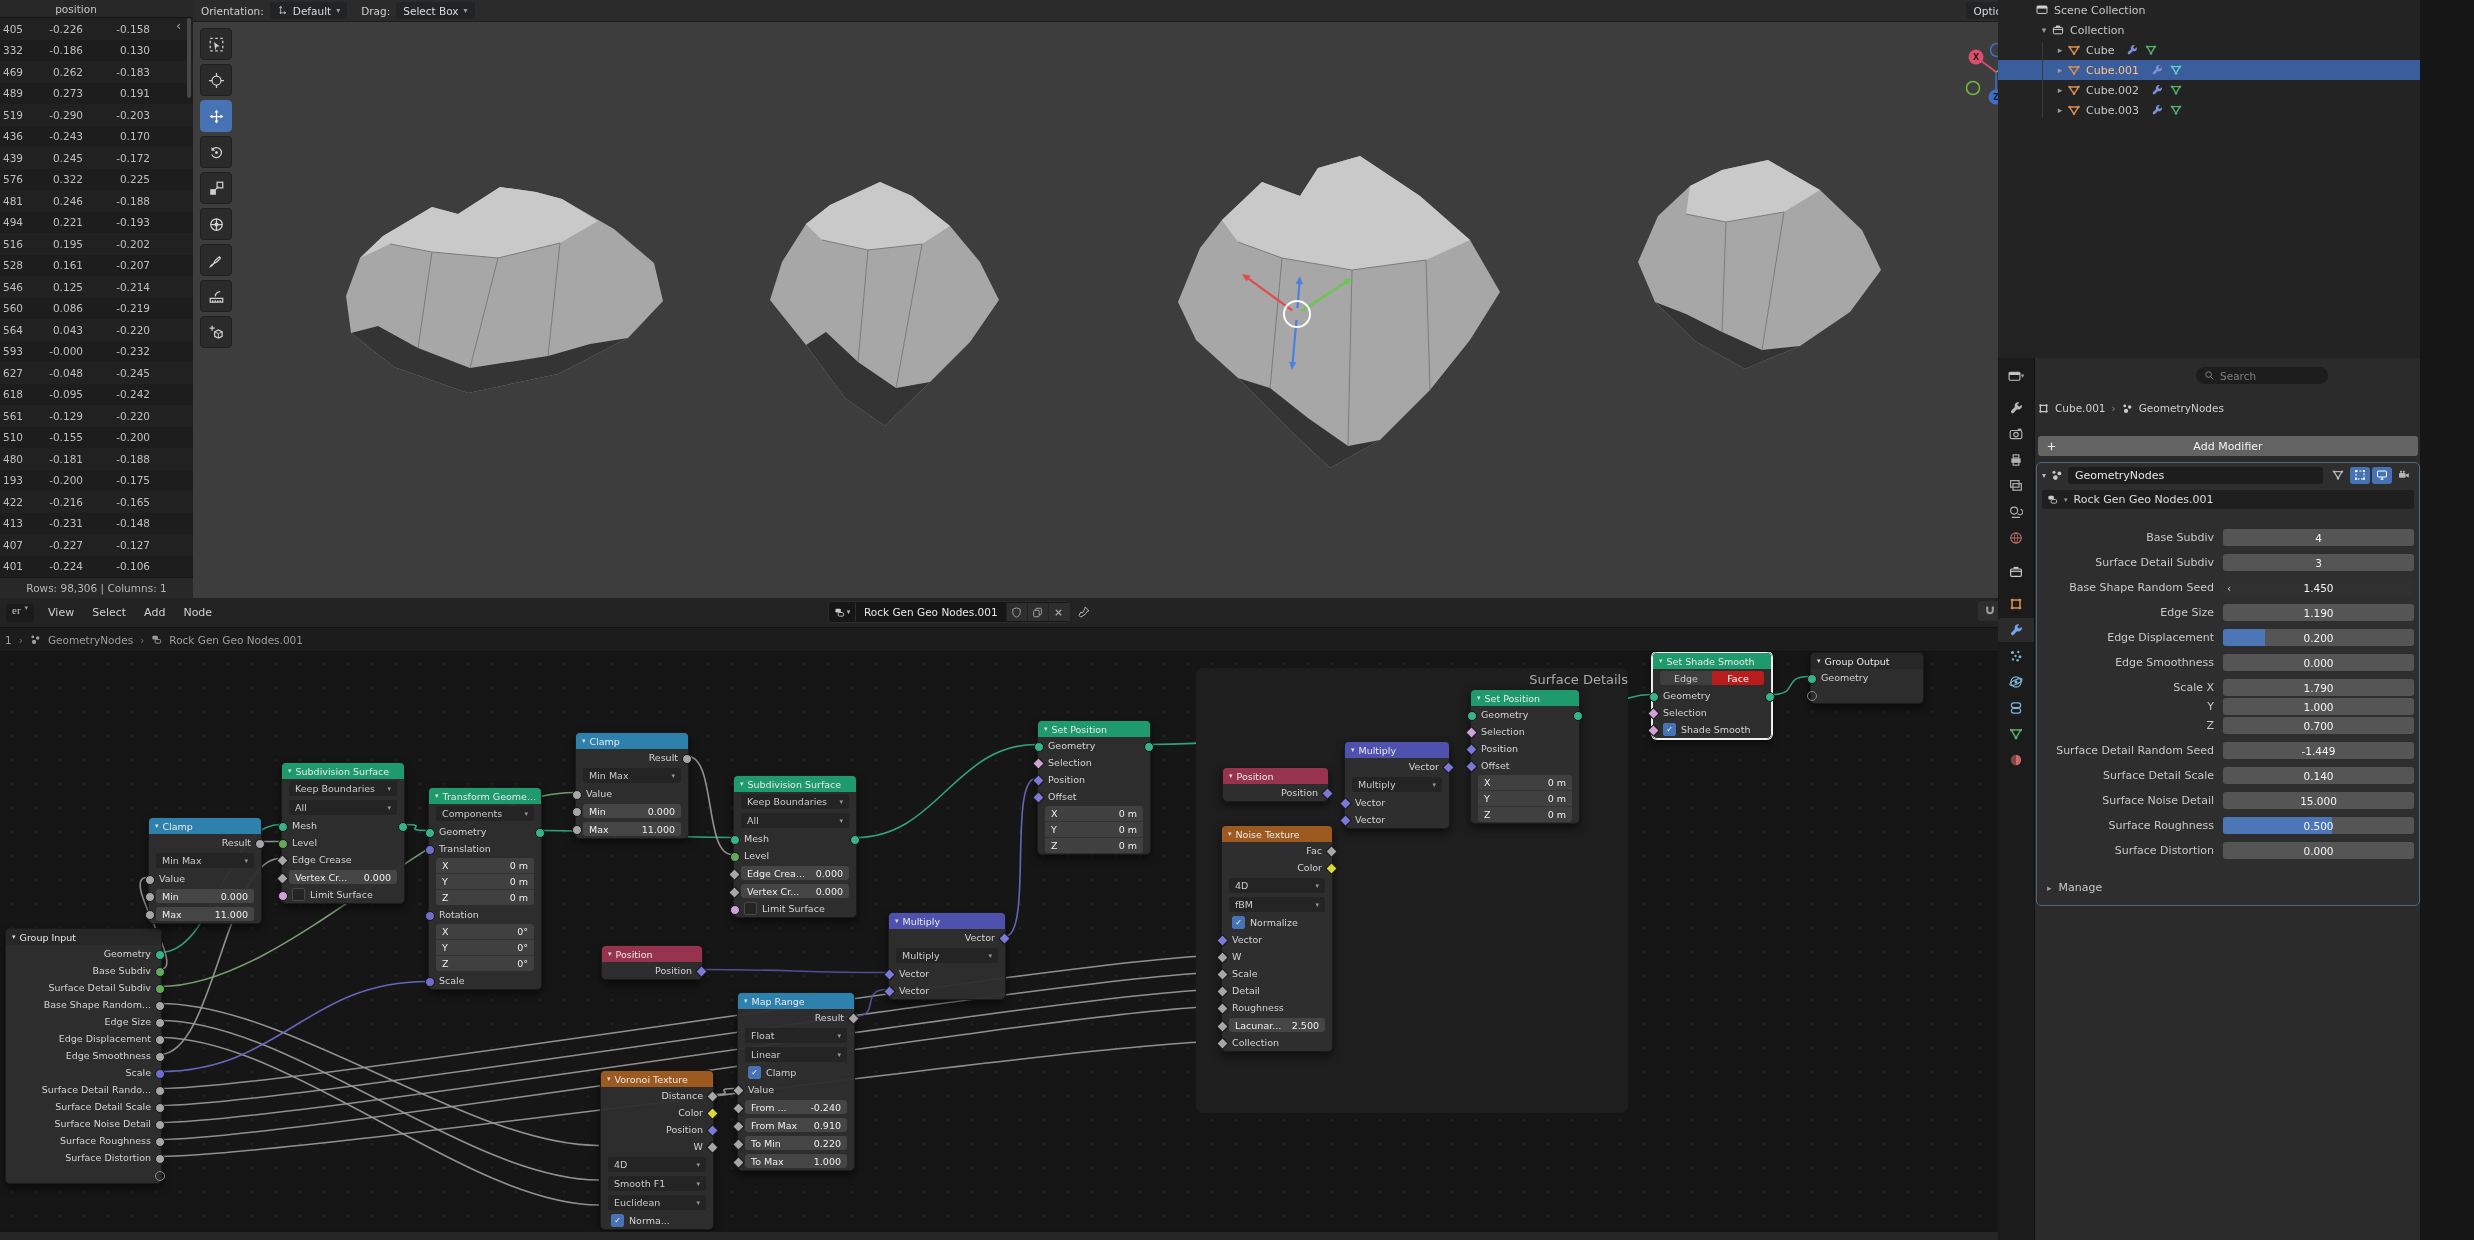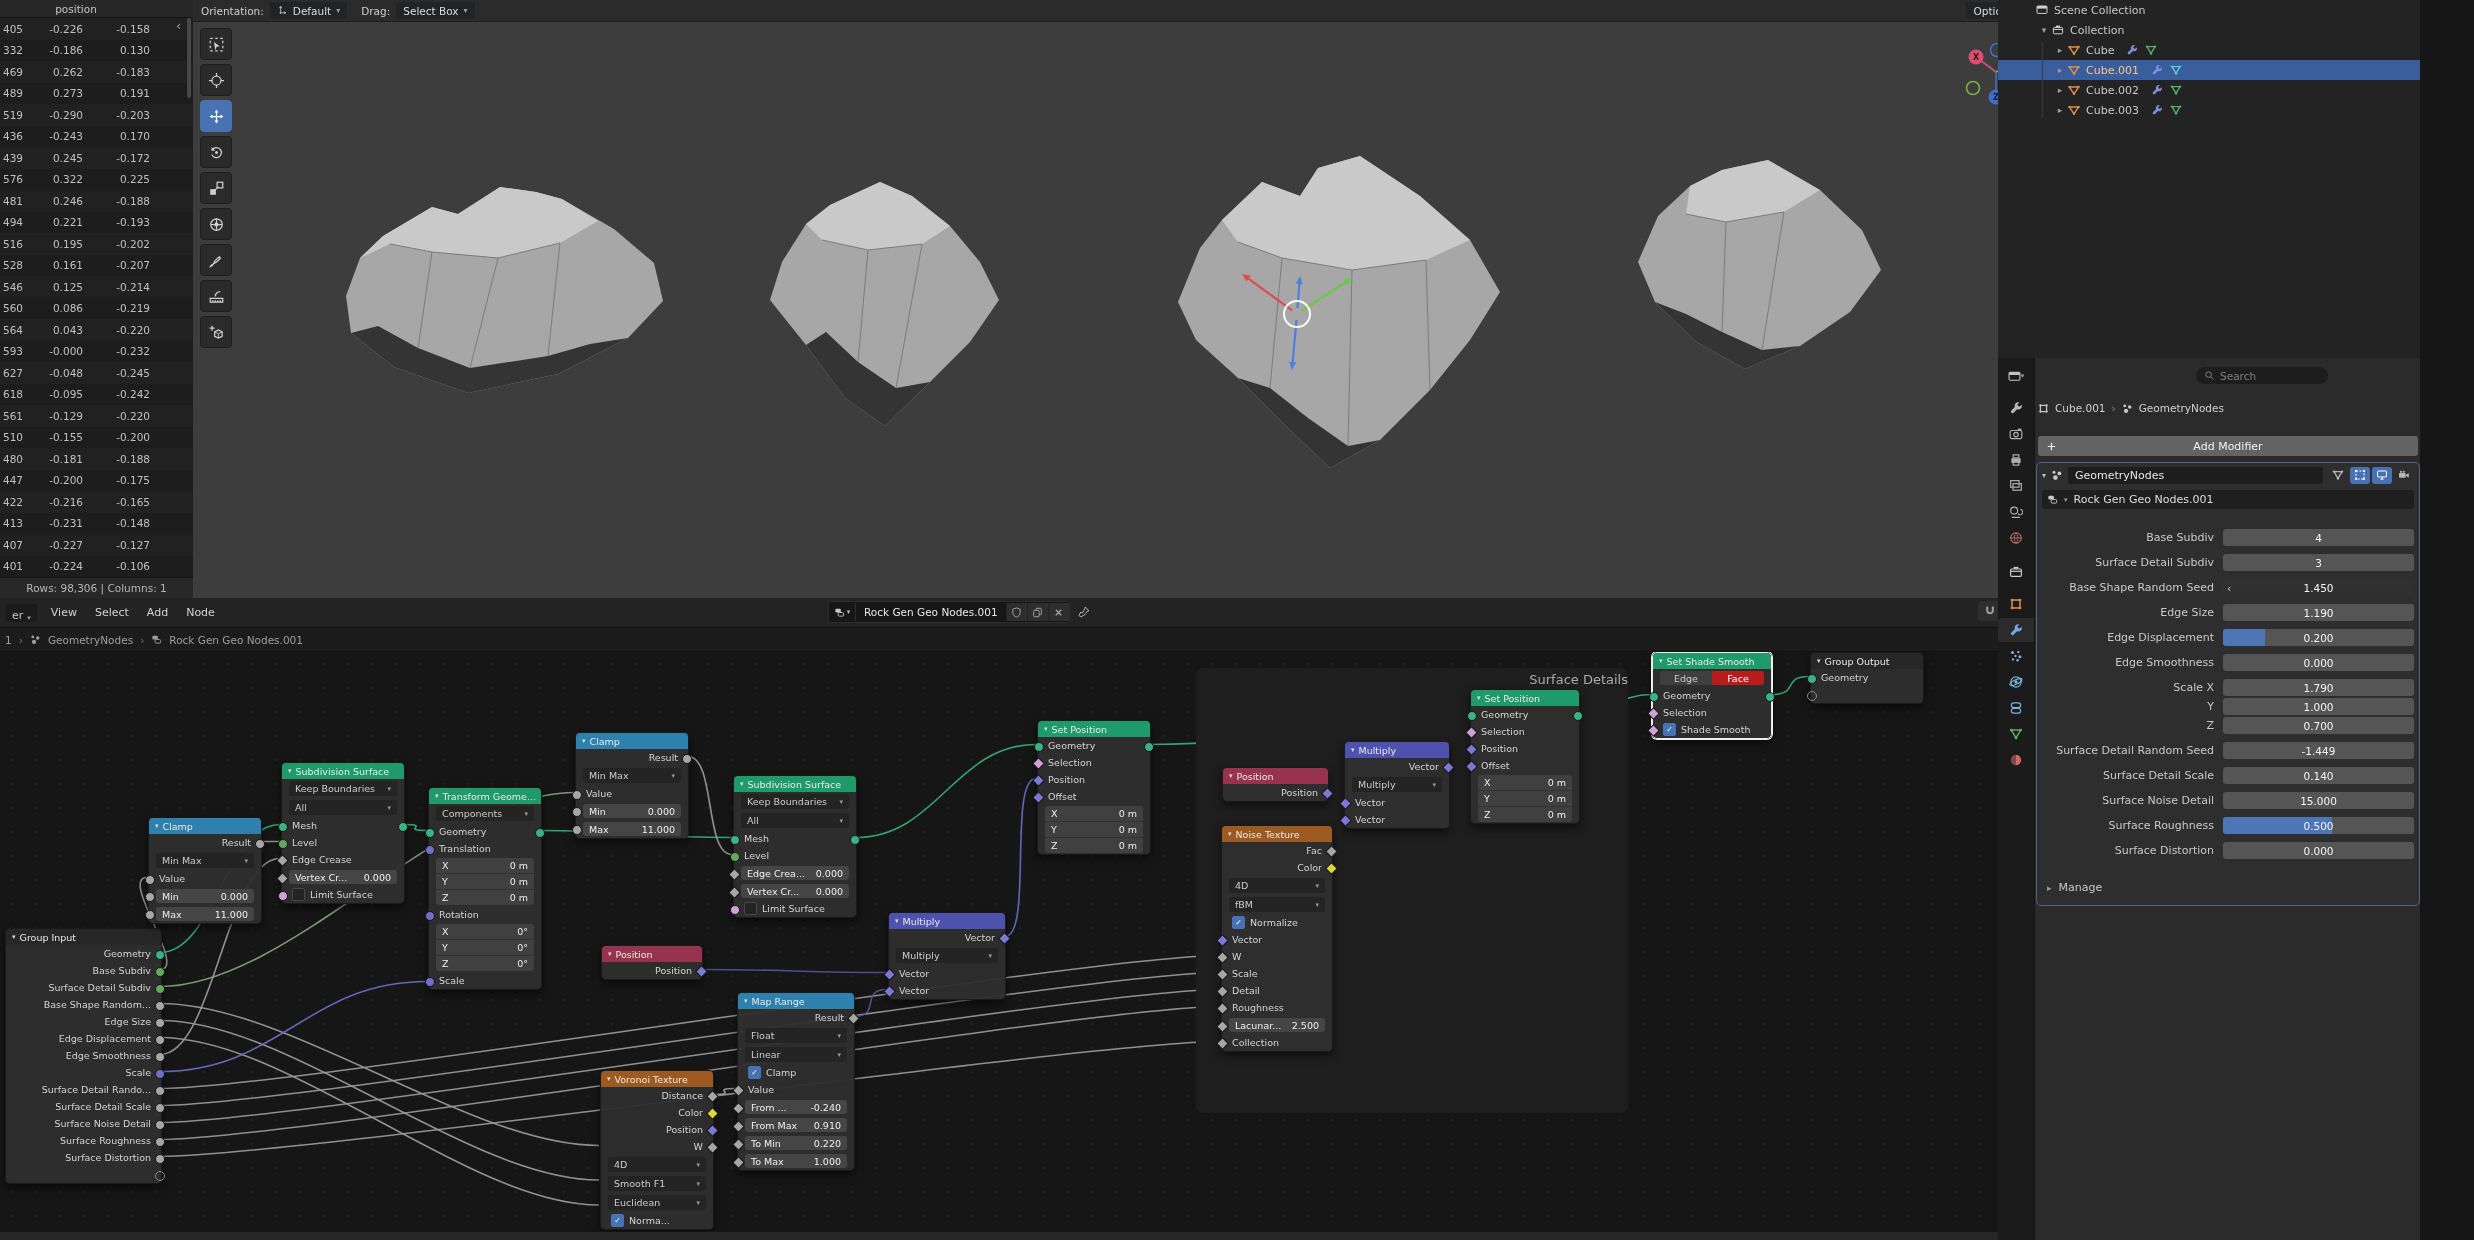--- a/index.html
+++ b/index.html
@@ -31,21 +31,21 @@
   .vp-tool{width:30px;height:30px;background:#2b2b2b;border:1px solid #1f1f1f;border-radius:4px;
            display:flex;align-items:center;justify-content:center;color:#cfcfcf;}
   .vp-tool.active{background:#4772b3;border-color:#4772b3;color:#fff;}
   .nav-btn{position:absolute;width:24px;height:24px;border-radius:50%;background:#333333cc;color:#d8d8d8;
            display:flex;align-items:center;justify-content:center;}
   .vp-collapse{position:absolute;color:#9f9f9f;font-size:13px;}
   
   #node-editor{left:0;top:598px;width:2052px;height:642px;background:#161616;border-right:1px solid #101010;}
   .ne-header{position:absolute;left:0;top:0;width:100%;height:30px;background:#232323;border-bottom:1px solid #131313;
              display:flex;align-items:center;gap:14px;padding-left:6px;box-sizing:border-box;}
-  .ne-stub{height:18px;background:#1b1b1b;border-radius:3px;display:flex;align-items:flex-end;gap:4px;padding:0 6px;color:#c5c5c5;}
+  .ne-stub{height:18px;background:#1b1b1b;border-radius:3px;display:flex;align-items:flex-start;gap:4px;padding:0 6px;color:#c5c5c5;font-family:Liberation Serif, serif;}
   .ne-menu{color:#d2d2d2;font-size:11px;}
   .ne-selector{position:absolute;left:828px;top:3px;height:22px;display:flex;align-items:center;}
   .ne-sel-box{height:20px;background:#161616;border:1px solid #2c2c2c;border-radius:4px;display:flex;align-items:center;}
   .ne-sel-icon{width:26px;height:18px;border-right:1px solid #2c2c2c;display:flex;align-items:center;justify-content:center;color:#bdbdbd;gap:2px;}
   .ne-sel-name{padding:0 8px;color:#e8e8e8;font-size:10.5px;}
   .ne-badge{width:20px;height:18px;display:flex;align-items:center;justify-content:center;color:#a8a8a8;background:#2e2e2e;border-left:1px solid #222;}
   .ne-pin{margin-left:8px;color:#b5b5b5;}
   .ne-hdr-right{position:absolute;right:14px;top:3px;display:flex;gap:4px;align-items:center;}
   .ne-hbtn{width:24px;height:20px;border-radius:3px;background:#2e2e2e;display:flex;align-items:center;justify-content:center;color:#9b9b9b;}
   .ne-hbtn.blue{background:#4772b3;color:#fff;}
@@ -232,21 +232,21 @@
           <div class="ss-cell">510</div>
           <div class="ss-cell">-0.155</div>
           <div class="ss-cell">-0.200</div>
         </div>
         <div class="ss-row">
           <div class="ss-cell">480</div>
           <div class="ss-cell">-0.181</div>
           <div class="ss-cell">-0.188</div>
         </div>
         <div class="ss-row">
-          <div class="ss-cell">447</div>
+          <div class="ss-cell">193</div>
           <div class="ss-cell">-0.200</div>
           <div class="ss-cell">-0.175</div>
         </div>
         <div class="ss-row">
           <div class="ss-cell">422</div>
           <div class="ss-cell">-0.216</div>
           <div class="ss-cell">-0.165</div>
         </div>
         <div class="ss-row">
           <div class="ss-cell">413</div>

